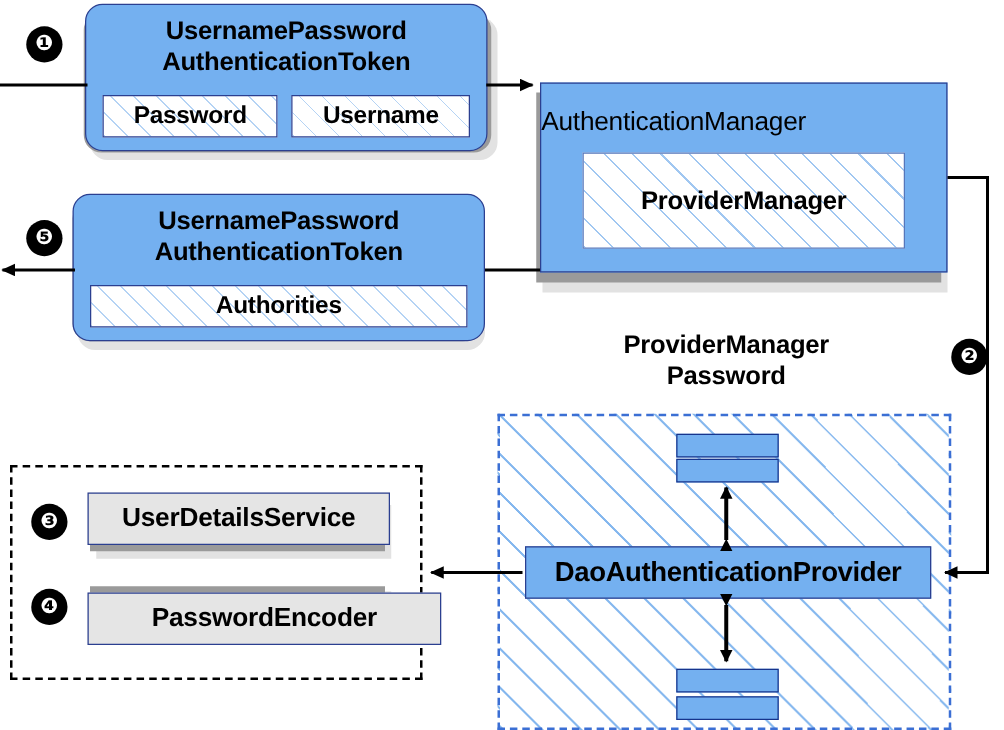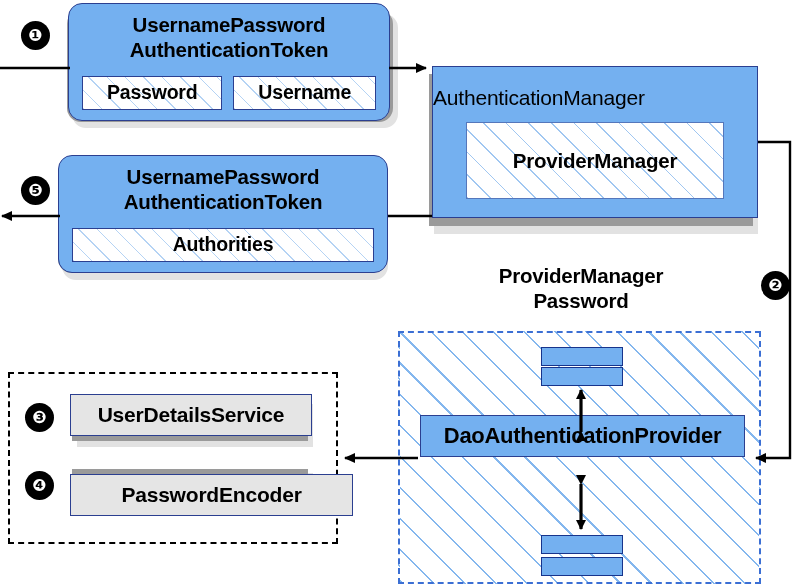--- a/index.html
+++ b/index.html
@@ -236,21 +236,21 @@
   <div class="providers-region abs" style="left:398px;top:331px;width:363px;height:253px;"></div>
 
   <div class="minibar" style="left:541px;top:347px;width:80px;height:17px;"></div>
   <div class="minibar" style="left:541px;top:367px;width:80px;height:17px;"></div>
 
   <div class="minibar" style="left:541px;top:535px;width:80px;height:17px;"></div>
   <div class="minibar" style="left:541px;top:557px;width:80px;height:17px;"></div>
 
   <div class="shadow-light abs" style="left:421px;top:446px;width:324px;height:45px;"></div>
   <div class="shadow-dark abs" style="left:417px;top:441px;width:324px;height:43px;"></div>
-  <div class="dao-box abs" style="left:420px;top:415px;width:325px;height:42px;">
+  <div class="dao-box abs" style="left:420px;top:437px;width:325px;height:42px;">
     <span>DaoAuthenticationProvider</span>
   </div>
 
   <div class="dotted-group abs" style="left:8px;top:372px;width:330px;height:172px;"></div>
 
   <div class="shadow-light abs" style="left:77px;top:404px;width:236px;height:43px;"></div>
   <div class="shadow-dark abs" style="left:72px;top:400px;width:236px;height:41px;"></div>
   <div class="svc-box abs" style="left:70px;top:394px;width:242px;height:42px;">
     <span>UserDetailsService</span>
   </div>

